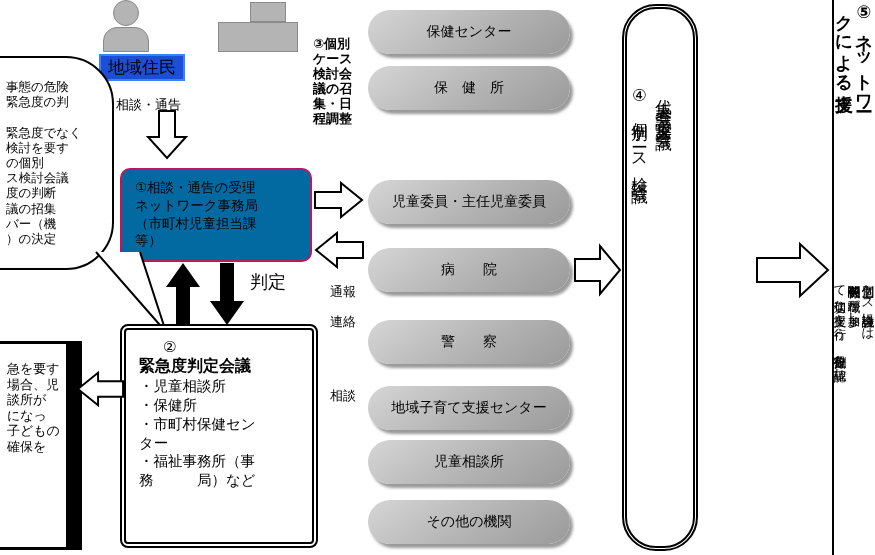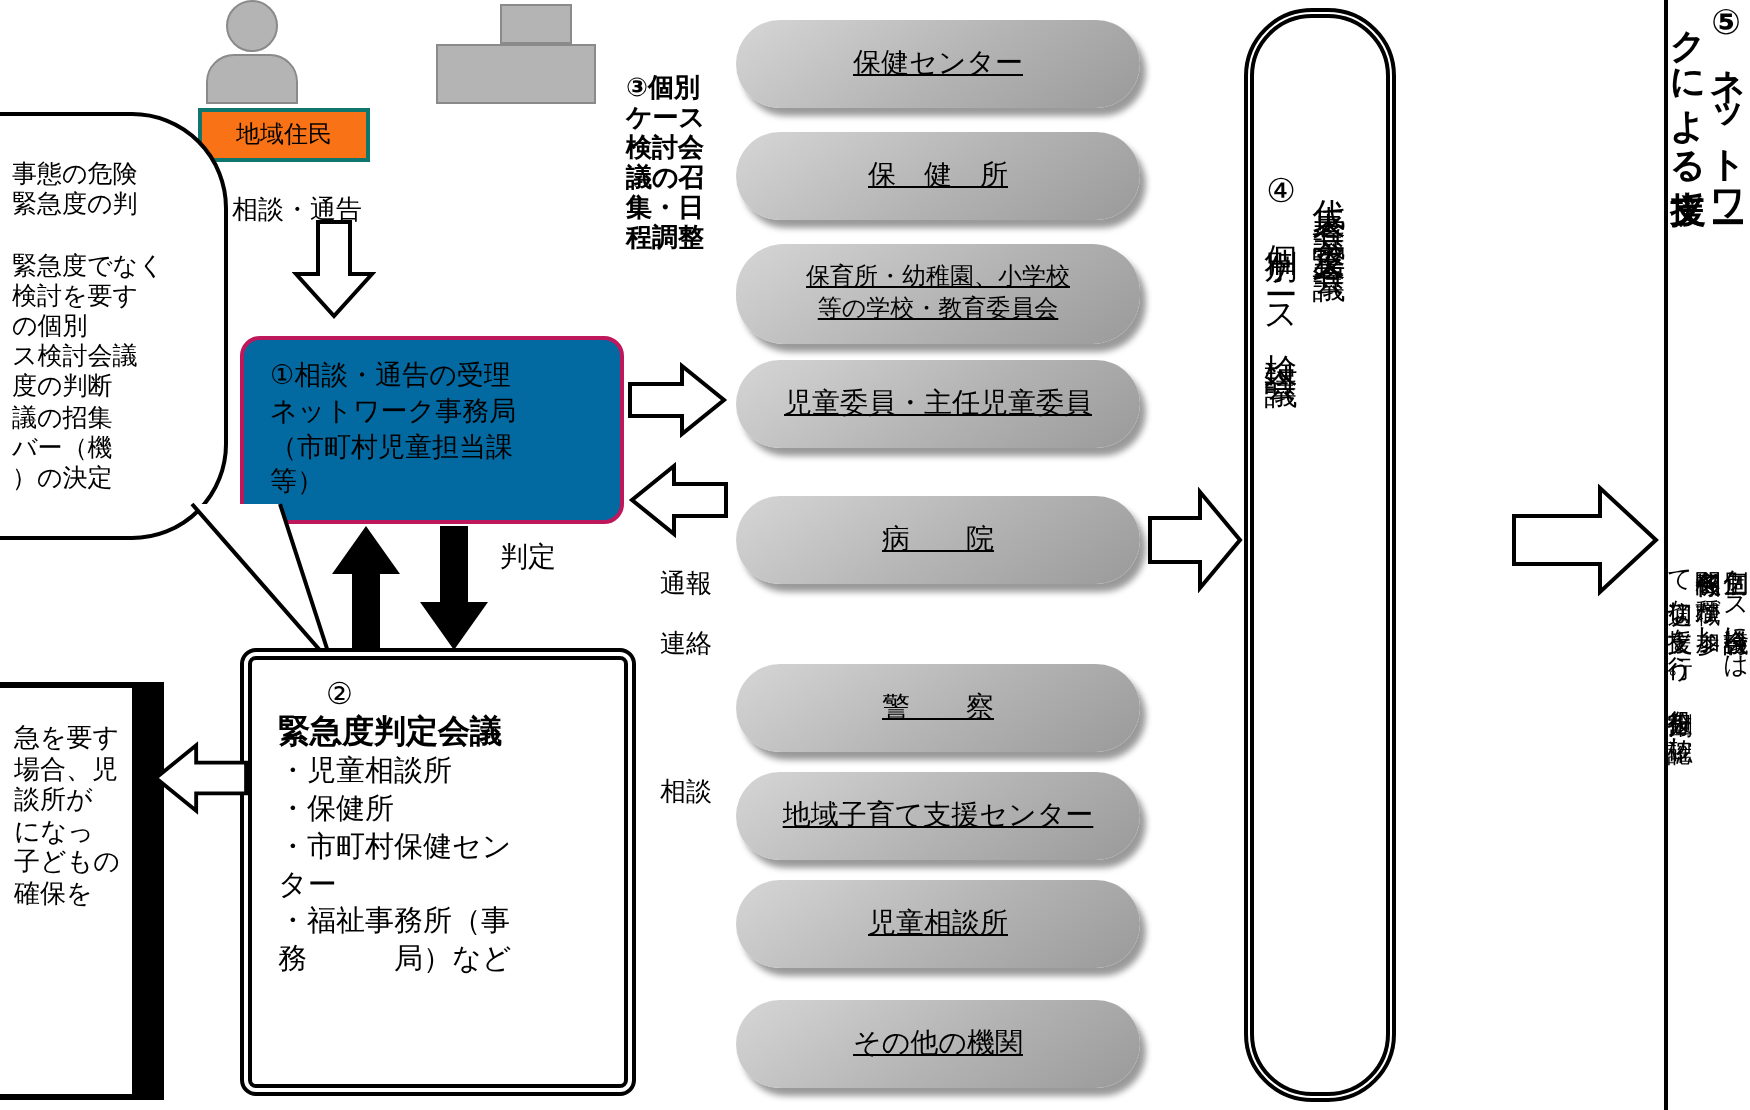--- a/index.html
+++ b/index.html
@@ -13,40 +13,40 @@
   .pre { white-space: pre-line; }
 
   
   .head { position:absolute; left:13px; top:0; width:26px; height:26px; border-radius:50%;
           background:#b4b4b4; border:1px solid #8a8a8a; }
   .bust { position:absolute; left:3px; top:27px; width:46px; height:25px;
           border-radius:14px 14px 0 0; background:#b4b4b4; border:1px solid #8a8a8a; }
   .b-top  { position:absolute; left:32px; top:0; width:36px; height:20px; background:#b4b4b4; border:1px solid #8a8a8a; }
   .b-body { position:absolute; left:0; top:20px; width:80px; height:30px; background:#b4b4b4; border:1px solid #8a8a8a; }
 
-  .src-label { border:2px solid #0f766e; background:#f97316; font-size:12px;
+  .src-label { border:2px solid #3b82f6; background:#1d4ed8; font-size:17px;
                display:flex; align-items:center; justify-content:center; }
 
   .small-label { font-size:13px; }
 
   
   .bubble { border:2px solid #000; border-radius:48px; background:#fff; z-index:2; }
   .bubble-text { font-size:12.5px; line-height:15.2px; }
   .tail { z-index:3; }
 
   .step1-box { background:#0369a1; border:2px solid #be185d; border-radius:10px;
                font-size:13.5px; line-height:1.32; padding:9px 6px 0 13px; z-index:1; }
 
   .step3-label { font-weight:bold; font-size:13px; line-height:15px; width:44px; }
 
   .oval { left:368px; width:202px; height:44px; border-radius:24px;
           background:linear-gradient(145deg,#d6d6d6 0%,#b3b3b3 55%,#9a9a9a 100%);
           box-shadow:3px 4px 3px #9a9a9a;
           display:flex; align-items:center; justify-content:center;
-          font-size:14px; text-align:center;text-decoration:underline; }
+          font-size:14px; text-align:center; }
   .oval.two-line { height:50px; font-size:12px; line-height:1.3; }
 
   .step2-box { background:#fff; border:6px double #000; border-radius:8px; z-index:4;
                padding:8px 6px 0 13px; font-size:14.5px; }
   .step2-number { text-indent:24px; font-size:15px; }
   .step2-title { font-weight:bold; font-size:16px; }
   .step2-sub { font-size:14.5px; }
   .step2-members { font-size:14.5px; line-height:1.3; }
 
   .note-box { background:#fff; border:3px solid #000; border-right:16px solid #000;
@@ -121,50 +121,46 @@
   <div class="abs small-label" style="left:330px; top:283px;">通報</div>
   <div class="abs small-label" style="left:330px; top:313px;">連絡</div>
   <div class="abs small-label" style="left:330px; top:343px;margin-top:44px;">相談</div>
 
   <div class="abs oval" style="top:10px;">
       <span class="pre">保健センター</span>
     </div>
   <div class="abs oval" style="top:66px;">
       <span class="pre">保　健　所</span>
     </div>
-  <div class="abs oval two-line" style="top:122px;">
-      <span class="pre">保育所・幼稚園、小学校
-等の学校・教育委員会</span>
-    </div>
   <div class="abs oval" style="top:180px;">
       <span class="pre">児童委員・主任児童委員</span>
     </div>
   <div class="abs oval" style="top:248px;text-align:center;">
       <span class="pre">病　　院</span>
     </div>
-  <div class="abs oval" style="top:332px;">
+  <div class="abs oval" style="top:320px;">
       <span class="pre">警　　察</span>
     </div>
   <div class="abs oval" style="top:386px;">
       <span class="pre">地域子育て支援センター</span>
     </div>
   <div class="abs oval" style="top:440px;">
       <span class="pre">児童相談所</span>
     </div>
   <div class="abs oval" style="top:500px;">
       <span class="pre">その他の機関</span>
     </div>
 
   <svg class="abs" style="left:166px; top:263px;" width="34" height="62" viewBox="0 0 34 62">
     <polygon points="17,0 34,24 24,24 24,62 10,62 10,24 0,24" fill="#000"></polygon>
   </svg>
   <svg class="abs" style="left:210px; top:263px;" width="34" height="62" viewBox="0 0 34 62">
     <polygon points="10,0 24,0 24,38 34,38 17,62 0,38 10,38" fill="#000"></polygon>
   </svg>
-  <div class="abs" style="left:250px; top:270px; font-size:14px;">判定</div>
+  <div class="abs" style="left:250px; top:270px; font-size:18px;">判定</div>
 
   <div class="abs step2-box" style="left:120px; top:324px; width:198px; height:224px;">
     <div class="step2-number">②</div>
     <div class="step2-title">緊急度判定会議</div>
     <div class="step2-members pre">・児童相談所
 ・保健所
 ・市町村保健セン
 ター
 ・福祉事務所（事
 務　　　局）など</div>

